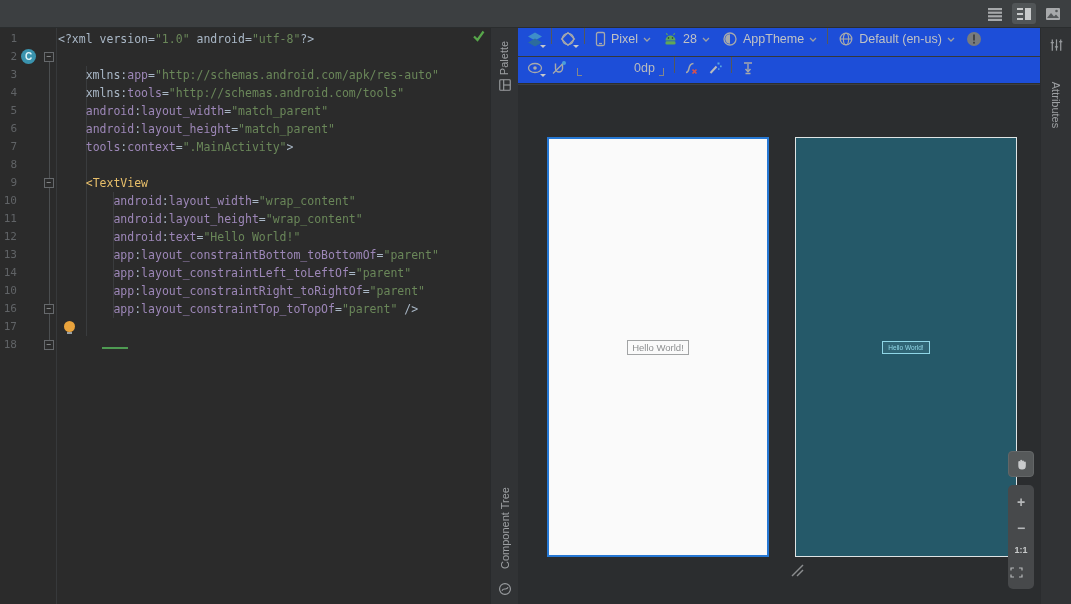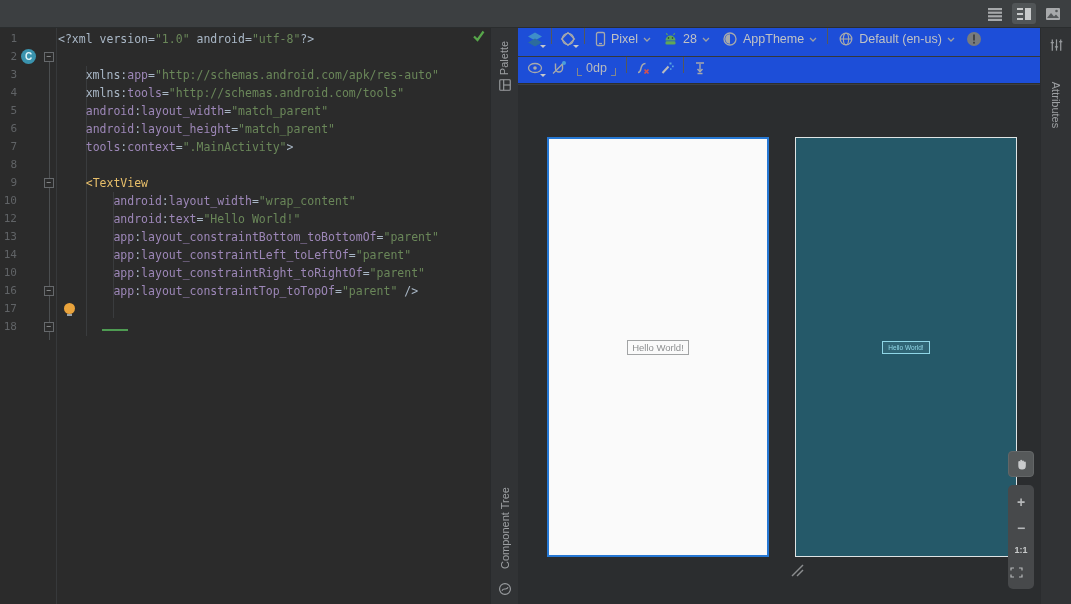--- a/index.html
+++ b/index.html
@@ -61,21 +61,21 @@
     color:#c0c2c4; font:12.5px "Liberation Sans", sans-serif; cursor:pointer; padding:0 6px; height:22px; flex:none; }
   .vsep { width:1px; height:16px; background:#55585a; margin:0 4px; flex:none; }
   .dd { position:absolute; right:1px; bottom:2px; width:0; height:0;
     border-left:3px solid transparent; border-right:3px solid transparent; border-top:3px solid #c6c8ca; }
   .spacer { flex:1; }
   .issues-btn { margin-right:54px; }
   .margin-ctl { gap:0; color:#b9bbbd; }
   .cbr { width:5px; height:8px; margin-top:7px; }
   .cbr.l { border-left:1px solid #85888a; border-bottom:1px solid #85888a; }
   .cbr.r { border-right:1px solid #85888a; border-bottom:1px solid #85888a; }
-  .margin-ctl .mtext { padding:0 4px; }
+  .margin-ctl .mtext { padding:0 4px;margin-left:48px; }
   
   .canvas { position:absolute; left:0; top:57px; width:522px; height:519px; background:#2b2d2f; overflow:hidden; }
   .device { position:absolute; top:52px; width:222px; height:420px; display:flex;
     align-items:center; justify-content:center; cursor:pointer; }
   .device.designv { left:29px; background:#fafafa; border:2px solid #2678d4; }
   .device.blueprint { left:277px; background:#255969; border:1px solid #dfe4e5; }
   .hello-design { font:9.5px "Liberation Sans", sans-serif; color:#8d8f90;
     border:1px solid #a2a4a5; padding:1px 4px; background:#fafafa; cursor:pointer; }
   .hello-blueprint { font:6.5px "Liberation Sans", sans-serif; color:#8fd6e6;
     border:1px solid #8fd6e6; padding:2px 5px; background:rgba(143,214,230,0.10); cursor:pointer; }
@@ -167,20 +167,24 @@
         <div class="line">
           <div class="lnum">9</div>
           <div class="foldbox">−</div>
           <div class="codecell"><span class="seg p">    </span><span class="seg t">&lt;TextView</span></div>
         </div>
         <div class="line">
           <div class="lnum">10</div>
           <div class="codecell"><span class="seg p">        </span><span class="seg a">android</span><span class="seg p">:</span><span class="seg a">layout_width</span><span class="seg p">=</span><span class="seg s">"wrap_content"</span></div>
         </div>
         <div class="line">
+          <div class="lnum">11</div>
+          <div class="codecell"><span class="seg p">        </span><span class="seg a">android</span><span class="seg p">:</span><span class="seg a">layout_height</span><span class="seg p">=</span><span class="seg s">"wrap_content"</span></div>
+        </div>
+        <div class="line">
           <div class="lnum">12</div>
           <div class="codecell"><span class="seg p">        </span><span class="seg a">android</span><span class="seg p">:</span><span class="seg a">text</span><span class="seg p">=</span><span class="seg s">"Hello World!"</span></div>
         </div>
         <div class="line">
           <div class="lnum">13</div>
           <div class="codecell"><span class="seg p">        </span><span class="seg a">app</span><span class="seg p">:</span><span class="seg a">layout_constraintBottom_toBottomOf</span><span class="seg p">=</span><span class="seg s">"parent"</span></div>
         </div>
         <div class="line">
           <div class="lnum">14</div>
           <div class="codecell"><span class="seg p">        </span><span class="seg a">app</span><span class="seg p">:</span><span class="seg a">layout_constraintLeft_toLeftOf</span><span class="seg p">=</span><span class="seg s">"parent"</span></div>

